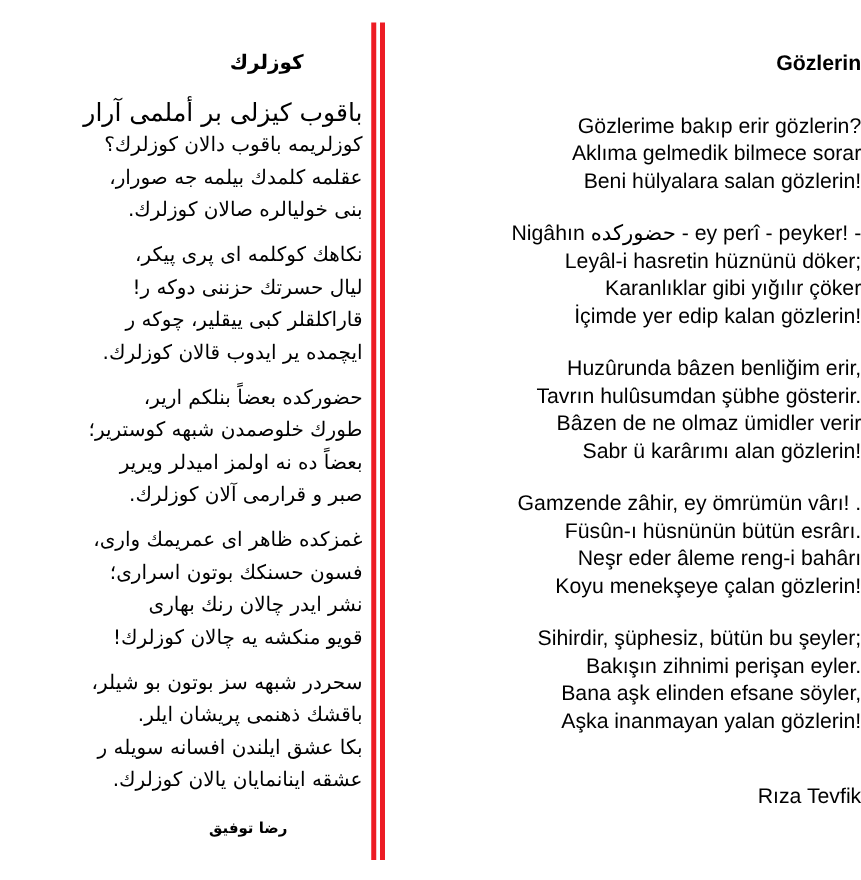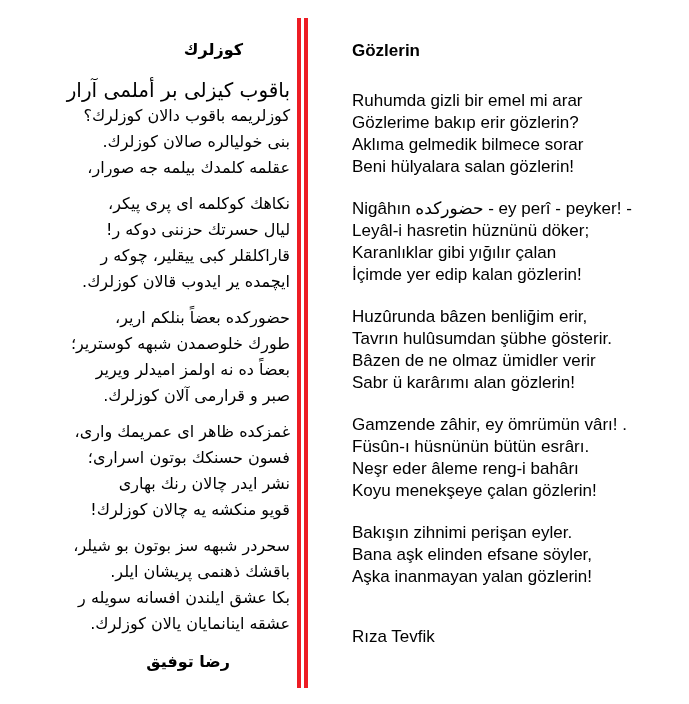--- a/index.html
+++ b/index.html
@@ -15,36 +15,36 @@
   .ot-title {
     font-size: 16px; font-weight: bold; line-height: 20px;
     margin: 40px 54px 17px 0;
   }
   .ot-stanza {
     font-size: 16px; line-height: 26px;
     margin: 0 7px 10px 0;
   }
   .ot-stanza .lg { font-size: 20px; }
   .ot-sign {
-    font-size: 16px; font-weight: bold; line-height: 26px;
+    font-size: 12px; font-weight: bold; line-height: 26px;
     margin: 12px 67px 0 0;
   }
 
   
   .divider {
     position: absolute; left: 297px; top: 18px;
     width: 3px; height: 670px;
     border-left: 4px solid #ed1c24; border-right: 4px solid #ed1c24;
     background: #ffffff;
   }
 
   
   .col-right {
     position: absolute; left: 352px; top: 0; width: 337px; height: 704px;
-    text-align: left;
+    text-align: right;
   }
   .tr-title {
     font-size: 17px; font-weight: bold; line-height: 22px;
     margin: 40px 0 28px 0;
   }
   .tr-stanza {
     font-size: 17px; line-height: 22px;
     margin: 0 0 20px 0;
   }
   .tr-sign {
@@ -56,22 +56,22 @@
 <body>
 
 <div class="page">
 
   <div class="col-left" dir="rtl" lang="ota">
     <div class="ot-title">كوزلرك</div>
 
     <div class="ot-stanza">
       <div class="vline lg">باقوب كيزلى بر أملمى آرار</div>
       <div class="vline">كوزلريمه باقوب دالان كوزلرك؟</div>
+      <div class="vline">عقلمه كلمدك بيلمه جه صورار،</div>
       <div class="vline">بنى خوليالره صالان كوزلرك.</div>
-      <div class="vline">عقلمه كلمدك بيلمه جه صورار،</div>
     </div>
 
     <div class="ot-stanza">
       <div class="vline">نكاهك كوكلمه اى پرى پيكر،</div>
       <div class="vline">ليال حسرتك حزننى دوكه ر!</div>
       <div class="vline">قاراكلقلر كبى ييقلير، چوكه ر</div>
       <div class="vline">ايچمده ير ايدوب قالان كوزلرك.</div>
     </div>
 
     <div class="ot-stanza">
@@ -97,48 +97,48 @@
 
     <div class="ot-sign">رضا توفيق</div>
   </div>
 
   <div class="divider" style="border-color: rgb(237, 28, 36);"></div>
 
   <div class="col-right" lang="tr">
     <div class="tr-title">Gözlerin</div>
 
     <div class="tr-stanza">
-      <div class="vline">Ruhumda gizli bir emel mi arar</div>
       <div class="vline">Gözlerime bakıp erir gözlerin?</div>
       <div class="vline">Aklıma gelmedik bilmece sorar</div>
       <div class="vline">Beni hülyalara salan gözlerin!</div>
     </div>
 
     <div class="tr-stanza">
       <div class="vline">Nigâhın حضوركده - ey perî - peyker! -</div>
       <div class="vline">Leyâl-i hasretin hüznünü döker;</div>
-      <div class="vline">Karanlıklar gibi yığılır çalan</div>
+      <div class="vline">Karanlıklar gibi yığılır çöker</div>
       <div class="vline">İçimde yer edip kalan gözlerin!</div>
     </div>
 
     <div class="tr-stanza">
       <div class="vline">Huzûrunda bâzen benliğim erir,</div>
       <div class="vline">Tavrın hulûsumdan şübhe gösterir.</div>
       <div class="vline">Bâzen de ne olmaz ümidler verir</div>
       <div class="vline">Sabr ü karârımı alan gözlerin!</div>
     </div>
 
     <div class="tr-stanza">
       <div class="vline">Gamzende zâhir, ey ömrümün vârı! .</div>
       <div class="vline">Füsûn-ı hüsnünün bütün esrârı.</div>
       <div class="vline">Neşr eder âleme reng-i bahârı</div>
       <div class="vline">Koyu menekşeye çalan gözlerin!</div>
     </div>
 
     <div class="tr-stanza">
+      <div class="vline">Sihirdir, şüphesiz, bütün bu şeyler;</div>
       <div class="vline">Bakışın zihnimi perişan eyler.</div>
       <div class="vline">Bana aşk elinden efsane söyler,</div>
       <div class="vline">Aşka inanmayan yalan gözlerin!</div>
     </div>
 
     <div class="tr-sign">Rıza Tevfik</div>
   </div>
 
 </div>
 

